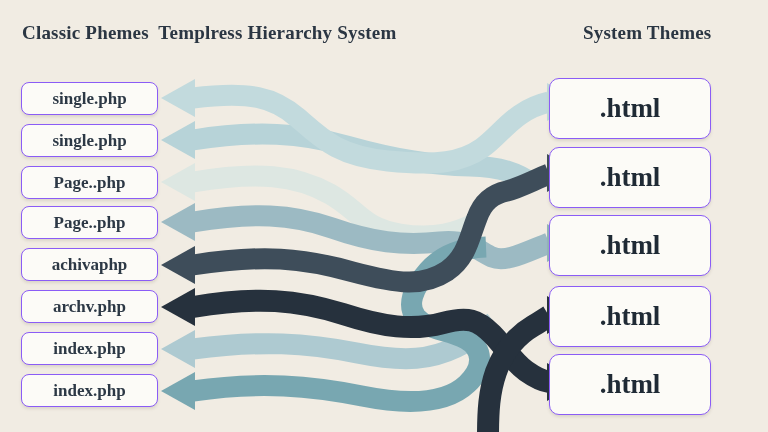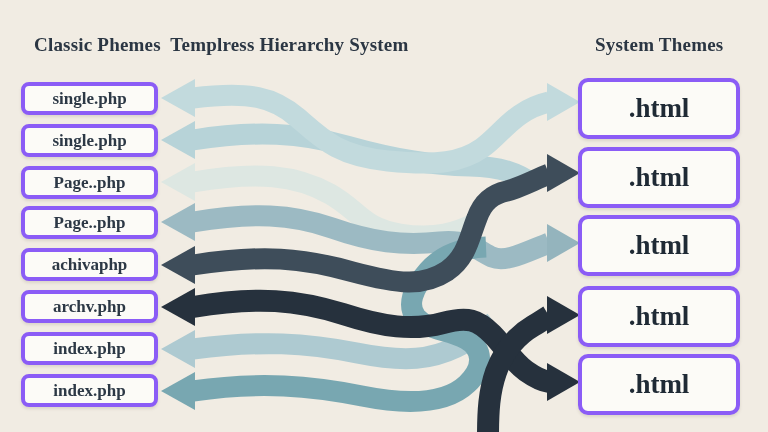--- a/index.html
+++ b/index.html
@@ -2,36 +2,36 @@
 <html><head>
 <meta charset="utf-8">
 <style>
   html,body{margin:0;padding:0;}
   .canvas{
     position:relative;width:768px;height:432px;overflow:hidden;
     background:#f1ece3;
     font-family:"Liberation Serif","DejaVu Serif",serif;
   }
   .title{
-    position:absolute;top:22px;margin:12px;
+    position:absolute;top:22px;margin:0;
     font-size:19px;font-weight:700;color:#2b3643;
     letter-spacing:.2px;white-space:pre;
   }
   .title.left{left:22px;}
   .title.right{left:583px;}
   .ribbons{position:absolute;left:0;top:0;z-index:1;}
   .col-box{
     position:absolute;box-sizing:border-box;z-index:2;
-    background:#fcfbf7;border:4px solid #8b5cf6;border-radius:8px;
+    background:#fcfbf7;border:1px solid #8b5cf6;border-radius:8px;
     box-shadow:0 2px 3px rgba(120,110,90,.18);
     display:flex;align-items:center;justify-content:center;
     color:#2c3845;
   }
   .php-box{left:21px;width:137px;height:33px;font-size:17px;font-weight:600;}
-  .html-box{left:578px;width:162px;height:61px;font-size:27px;font-weight:600;border-radius:10px;color:#1f2a35;}
+  .html-box{left:549px;width:162px;height:61px;font-size:27px;font-weight:600;border-radius:10px;color:#1f2a35;}
 </style>
 </head>
 <body>
 
 <div class="canvas">
 
   <svg class="ribbons" width="768" height="432" viewBox="0 0 768 432" fill="none" stroke-linecap="butt">
 
     <path stroke-width="21" d="M193,182 C258,171 296,175 330,194 C360,211 362,228 400,234 C436,240 458,232 476,223" stroke="#dde7e2"></path>
     <polygon points="161,182 195,163 195,201" fill="#dde7e2"></polygon>

